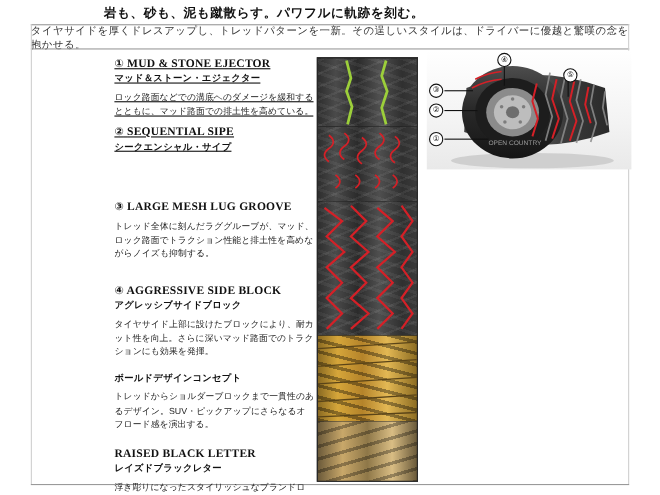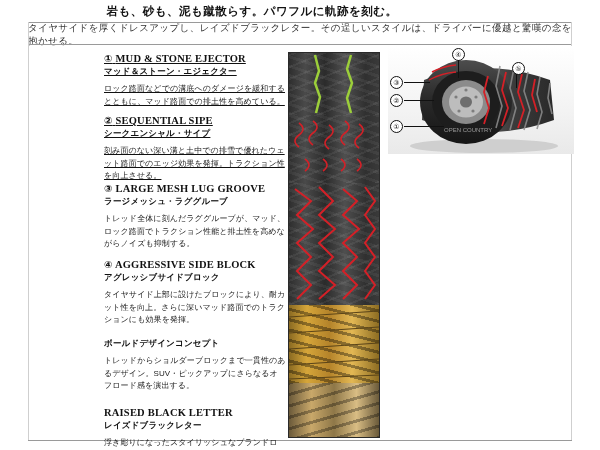--- a/index.html
+++ b/index.html
@@ -10,21 +10,21 @@
     color:#111;
     overflow:hidden;
     position:relative;
   }
   .page{
     position:absolute;left:0;top:0;width:600px;height:450px;
     box-sizing:border-box;
   }
   
   .headline{
-    position:absolute;left:12px;top:0;width:480px;height:22px;
+    position:absolute;left:0;top:0;width:480px;height:22px;
     display:flex;align-items:center;justify-content:center;
     font-size:11.5px;font-weight:bold;letter-spacing:.5px;color:#111;
   }
   .rule-top{
     position:absolute;left:28px;top:22px;width:544px;height:1px;background:#9a9a9a;
   }
   .subhead{
     position:absolute;left:28px;top:27px;width:544px;height:16px;
     font-size:9.5px;color:#333;letter-spacing:.4px;
     display:flex;align-items:center;
@@ -104,21 +104,21 @@
   .side-rule-l{position:absolute;left:28px;top:22px;width:1px;height:418px;background:#cfcfcf;}
   .side-rule-r{position:absolute;left:571px;top:22px;width:1px;height:418px;background:#cfcfcf;}
 </style>
 </head>
 <body>
 
 <div class="page">
 
   <div class="headline">岩も、砂も、泥も蹴散らす。パワフルに軌跡を刻む。</div>
   <div class="rule-top"></div>
-  <div class="subhead">タイヤサイドを厚くドレスアップし、レイズドブラックレター。その逞しいスタイルは、ドライバーに優越と驚嘆の念を抱かせる。</div>
+  <div class="subhead">タイヤサイドを厚くドレスアップし、トレッドパターンを一新。その逞しいスタイルは、ドライバーに優越と驚嘆の念を抱かせる。</div>
   <div class="rule-mid"></div>
   <div class="side-rule-l"></div>
   <div class="side-rule-r"></div>
   <div class="footer-rule"></div>
 
   <div class="col-text">
 
     <div class="entry" style="height:58px;text-decoration:underline;">
       <div class="ttl">
         <span class="num">①</span>
@@ -127,29 +127,27 @@
       <div class="sub">マッド＆ストーン・エジェクター</div>
       <div class="body">ロック路面などでの溝底へのダメージを緩和するとともに、マッド路面での排土性を高めている。</div>
     </div>
 
     <div class="entry" style="height:64px;text-decoration:underline;">
       <div class="ttl">
         <span class="num">②</span>
         <span>SEQUENTIAL SIPE</span>
       </div>
       <div class="sub">シークエンシャル・サイプ</div>
-      <div class="body">刻み面のない深い溝と土中での排雪で優れたウェット路面でのエッジ効果を発揮。トラクション性を向上させる。</div>
     </div>
 
     <div class="entry" style="height:72px;">
       <div class="ttl">
         <span class="num">③</span>
         <span>LARGE MESH LUG GROOVE</span>
       </div>
-      <div class="sub">ラージメッシュ・ラググルーブ</div>
       <div class="body">トレッド全体に刻んだラググルーブが、マッド、ロック路面でトラクション性能と排土性を高めながらノイズも抑制する。</div>
     </div>
 
     <div class="entry" style="height:76px;">
       <div class="ttl">
         <span class="num">④</span>
         <span>AGGRESSIVE SIDE BLOCK</span>
       </div>
       <div class="sub">アグレッシブサイドブロック</div>
       <div class="body">タイヤサイド上部に設けたブロックにより、耐カット性を向上。さらに深いマッド路面でのトラクションにも効果を発揮。</div>

